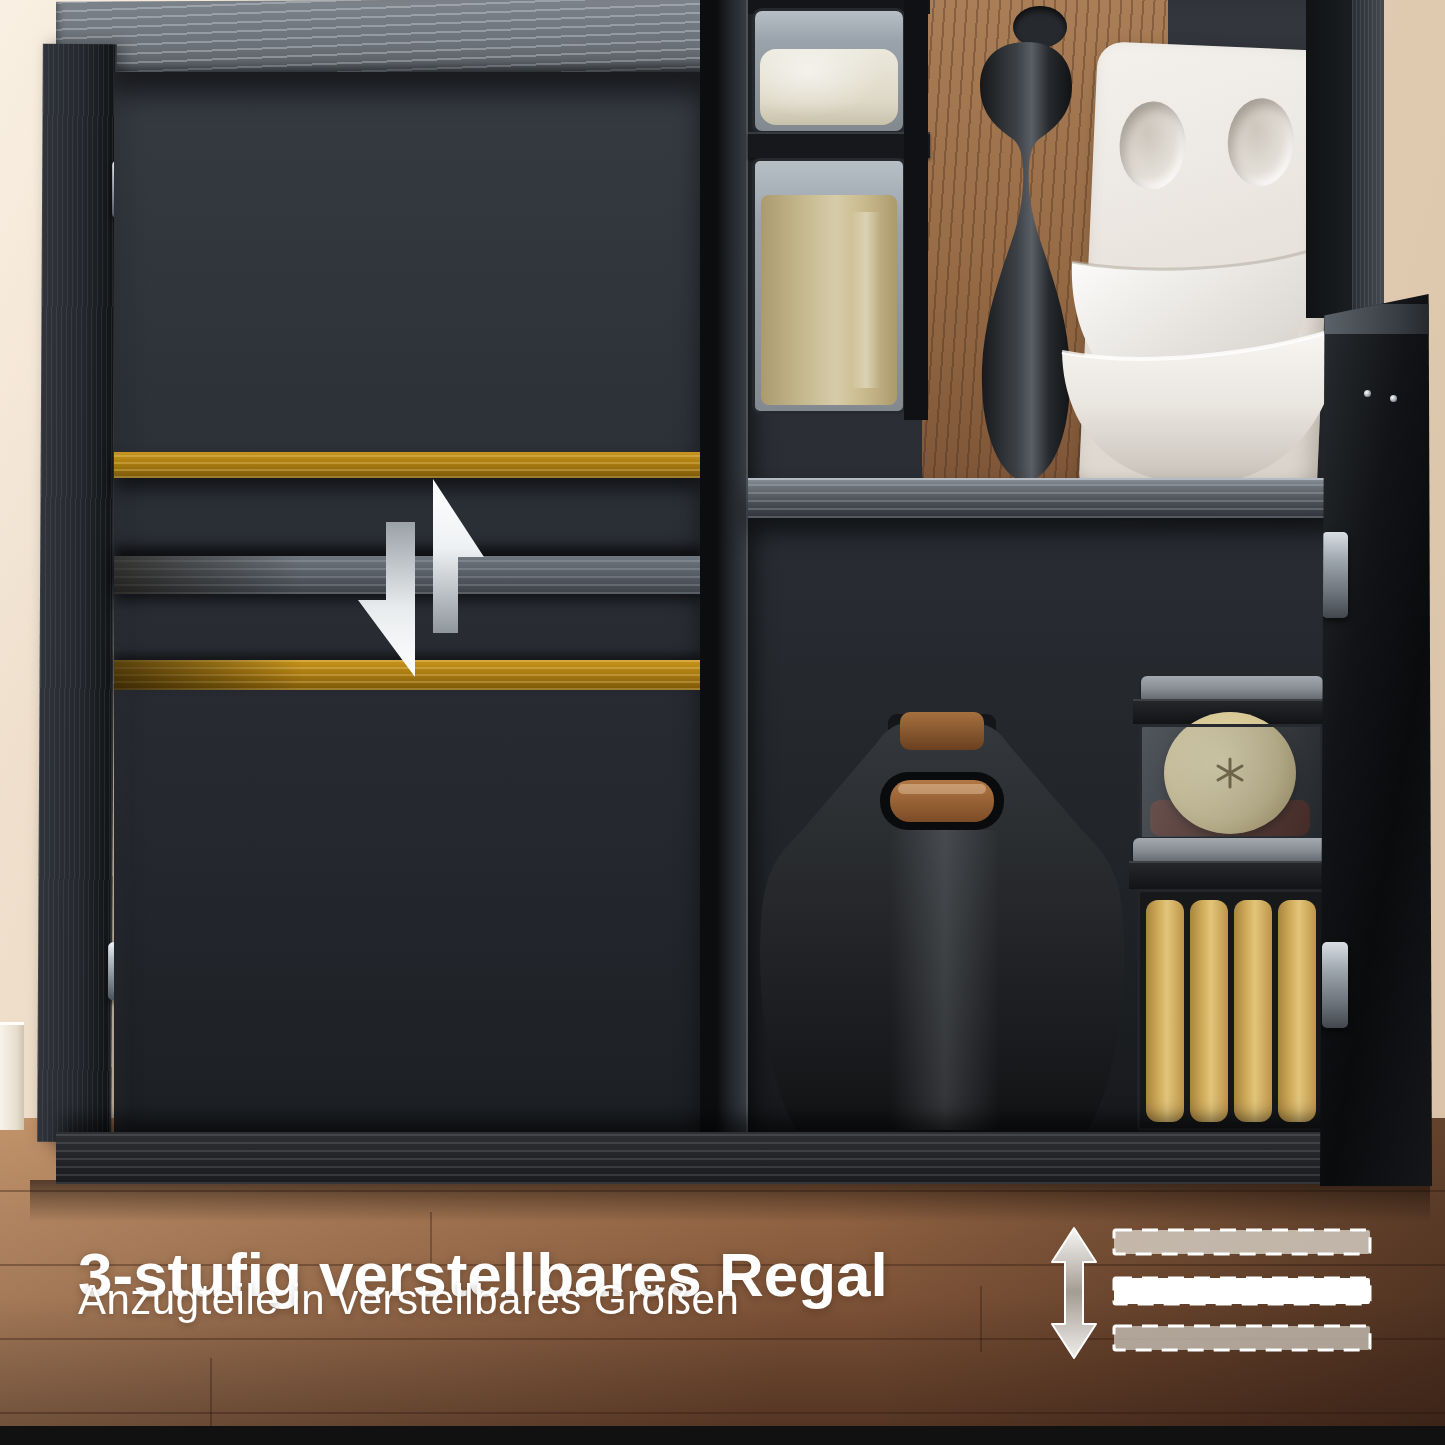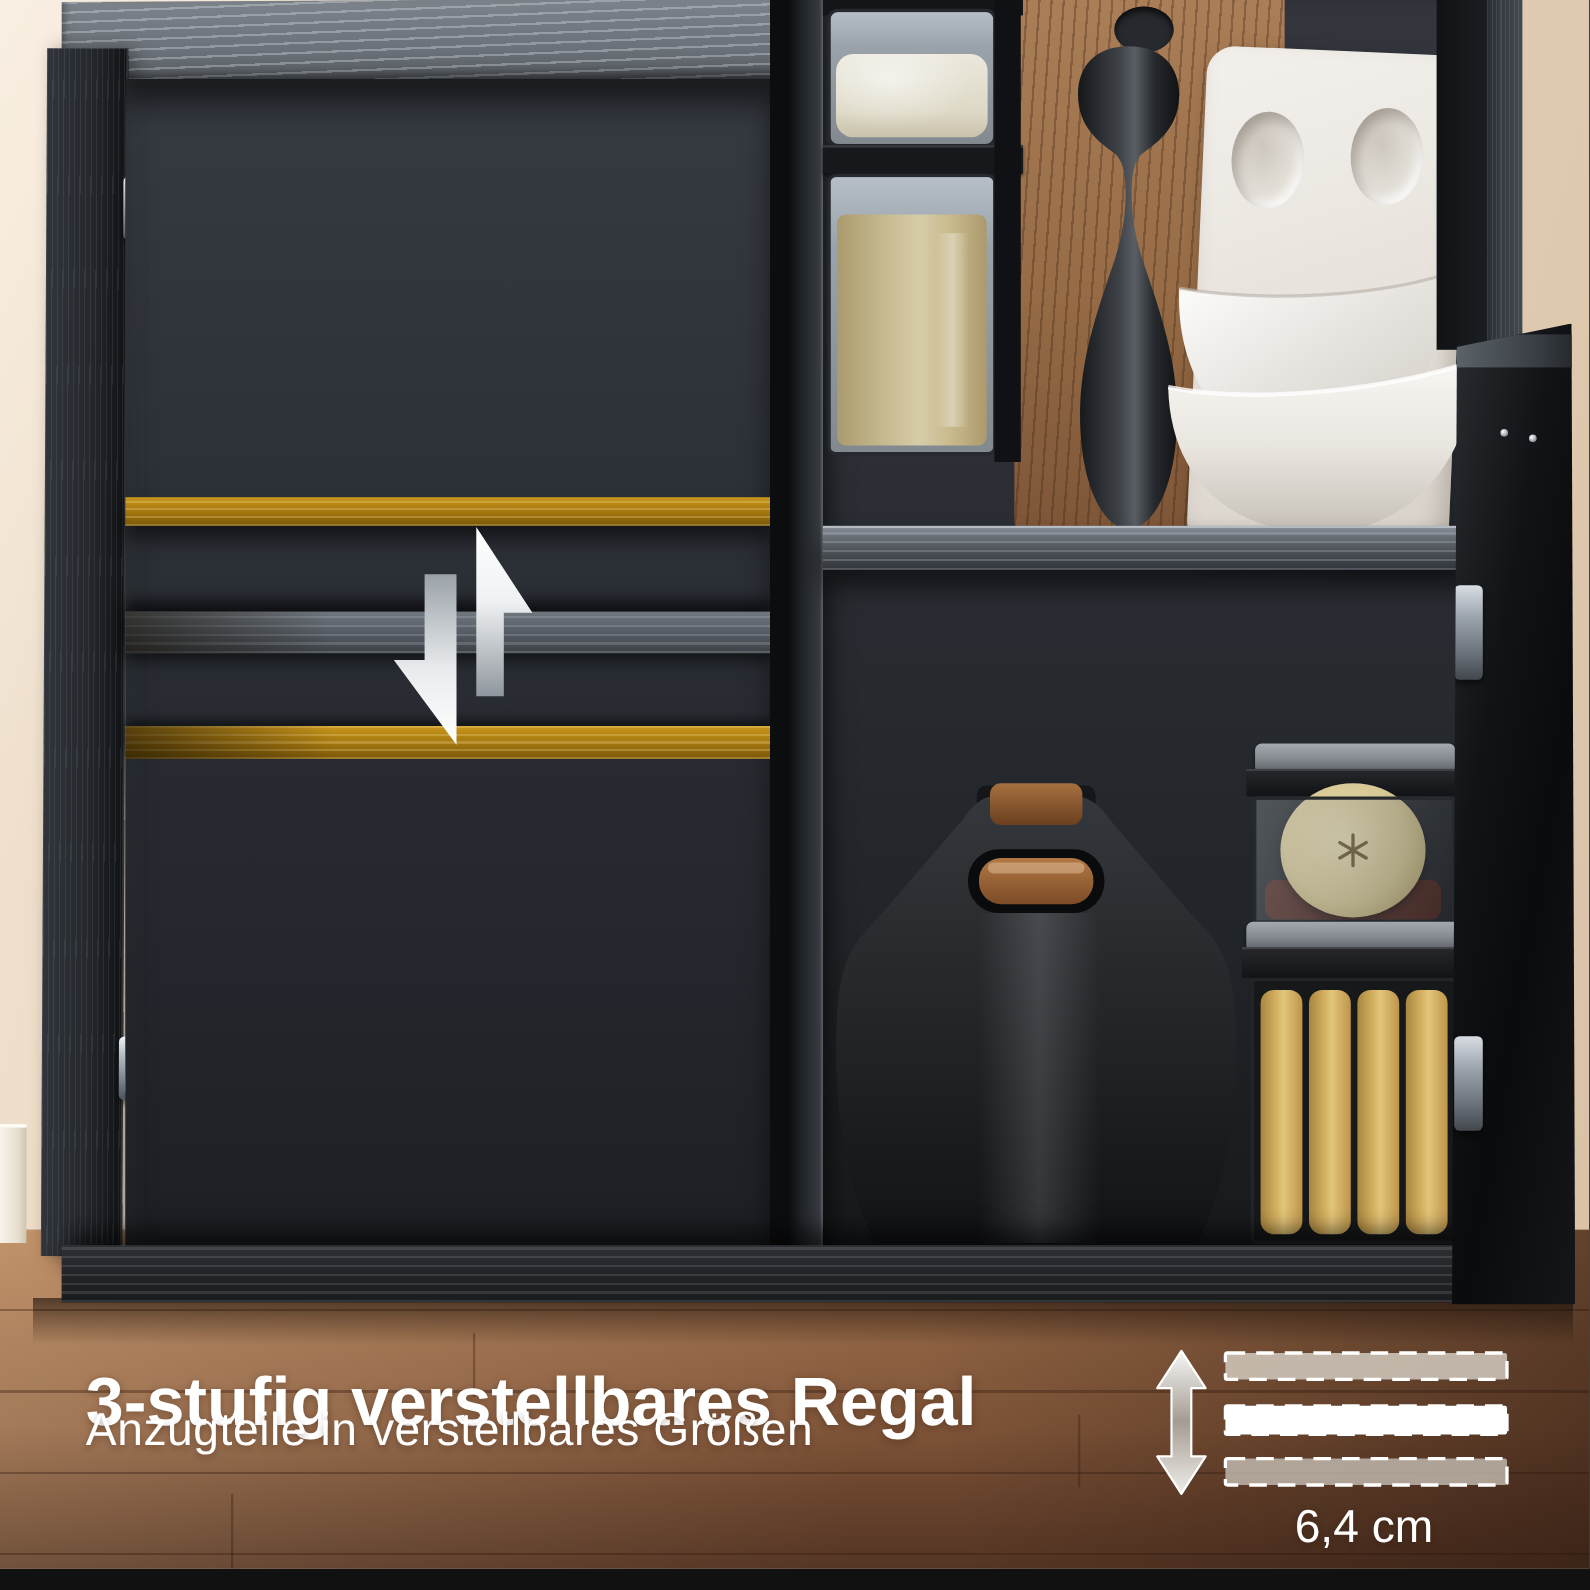--- a/index.html
+++ b/index.html
@@ -377,15 +377,14 @@
         <stop offset="0" stop-color="#ffffff"></stop>
           <stop offset=".5" stop-color="#a49c92"></stop>
         <stop offset="1" stop-color="#f4f2ef"></stop>
       </linearGradient>
     </defs>
     <polygon points="34,6 56,40 43,40 43,102 56,102 34,136 12,102 25,102 25,40 12,40" fill="url(#mG)" stroke="#ffffff" stroke-width="2" stroke-linejoin="round"></polygon>
     <rect x="74" y="8" width="256" height="24" rx="2" fill="rgba(210,202,192,.85)" stroke="#ffffff" stroke-width="3" stroke-dasharray="16 10"></rect>
     <rect x="74" y="56" width="256" height="26" rx="2" fill="#ffffff" stroke="#ffffff" stroke-width="3" stroke-dasharray="16 10"></rect>
     <rect x="74" y="104" width="256" height="24" rx="2" fill="rgba(198,190,180,.8)" stroke="#ffffff" stroke-width="3" stroke-dasharray="16 10"></rect>
   </svg>
-  <div class="measure-label">6,4 cm</div>
 
 </div>
 
 </body></html>

